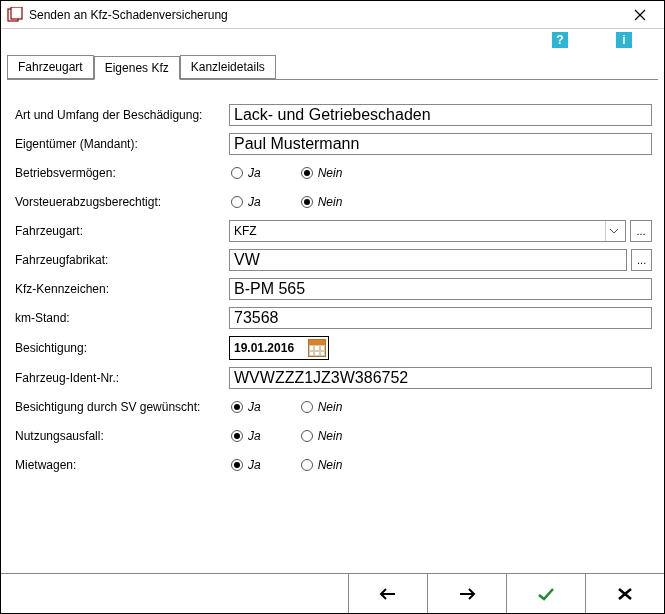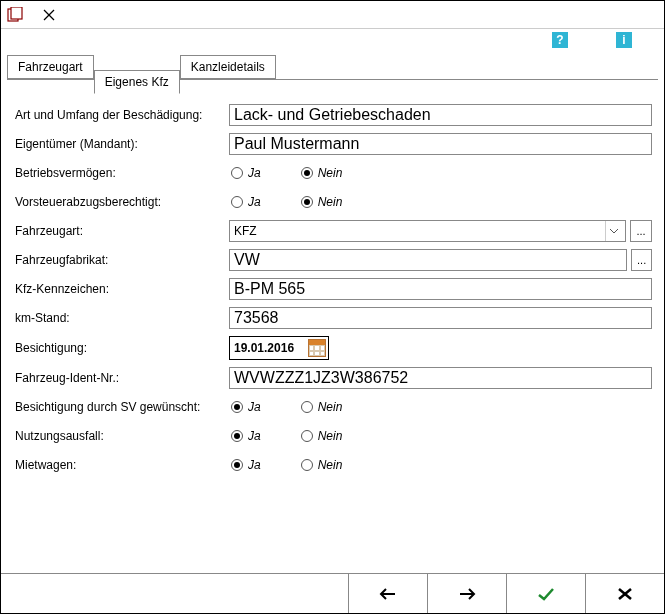--- a/index.html
+++ b/index.html
@@ -6,21 +6,21 @@
 body { background: #fff; width: 665px; height: 614px; border: 1px solid #000; position: relative; overflow: hidden; }
 .titlebar { height: 28px; display: flex; align-items: center; padding: 0 4px 0 6px; border-bottom: 1px solid #ccc; }
 .titlebar .icon { width: 16px; height: 16px; margin-right: 6px; display: inline-block; }
 .titlebar .icon svg { width: 16px; height: 16px; }
 .titlebar .title { flex: 1; font-size: 12px; }
 .titlebar .close { width: 40px; height: 100%; display: flex; align-items: center; justify-content: center; cursor: pointer; }
 .titlebar .close svg { width: 12px; height: 12px; }
 .helpbar { height: 22px; display: flex; justify-content: flex-end; align-items: center; padding-right: 32px; gap: 48px; }
 .helpbar .hicon { width: 16px; height: 16px; background: #2fb5d4; color: #fff; display: flex; align-items: center; justify-content: center; font-weight: bold; font-size: 12px; cursor: pointer; }
 .tabs { display: flex; align-items: flex-end; padding: 4px 6px 0 6px; height: 28px; }
-.tab { border: 1px solid #888; border-bottom: none; padding: 4px 10px; margin-right: 0px; background: #fff; cursor: pointer; position: relative; top: 15px; }
+.tab { border: 1px solid #888; border-bottom: none; padding: 4px 10px; margin-right: 0px; background: #fff; cursor: pointer; position: relative; top: 1px; }
 .tab.inactive { background: #fff; border-bottom: 1px solid #888; top: 0; }
 .tab.active { border-bottom: 1px solid #fff; z-index: 2; }
 .tabline { border-top: 1px solid #888; margin: 0 6px; }
 .form { padding: 24px 12px 12px 14px; }
 .row { display: flex; align-items: center; margin-bottom: 7px; min-height: 22px; }
 .row .label { width: 214px; flex-shrink: 0; padding-right: 8px; }
 .row .field { flex: 1; display: flex; align-items: center; gap: 4px; }
 .input { width: 100%; border: 1px solid #888; height: 22px; padding: 0 4px; font-size: 16px; }
 .select { flex: 1; border: 1px solid #888; height: 22px; padding: 0 4px; display: flex; align-items: center; justify-content: space-between; background: #fff; }
 .select .dd { width: 16px; height: 100%; border-left: 1px solid #ccc; display: flex; align-items: center; justify-content: center; }
@@ -42,20 +42,21 @@
 </head>
 <body>
 
 <div class="titlebar">
   <span class="icon">
     <svg viewBox="0 0 16 16">
         <rect x="1" y="2" width="10" height="12" fill="none" stroke="#8b0000" stroke-width="1.2"></rect>
         <rect x="4" y="0" width="11" height="12" fill="#fff" stroke="#8b0000" stroke-width="1.2"></rect>
       </svg>
   </span>
+  <span class="title">Senden an Kfz-Schadenversicherung</span>
   <div class="close">
     <svg viewBox="0 0 12 12">
         <line x1="1" y1="1" x2="11" y2="11" stroke="#000" stroke-width="1.2"></line>
         <line x1="11" y1="1" x2="1" y2="11" stroke="#000" stroke-width="1.2"></line>
       </svg>
   </div>
 </div>
 
 <div class="helpbar">
   <div class="hicon">?</div>

